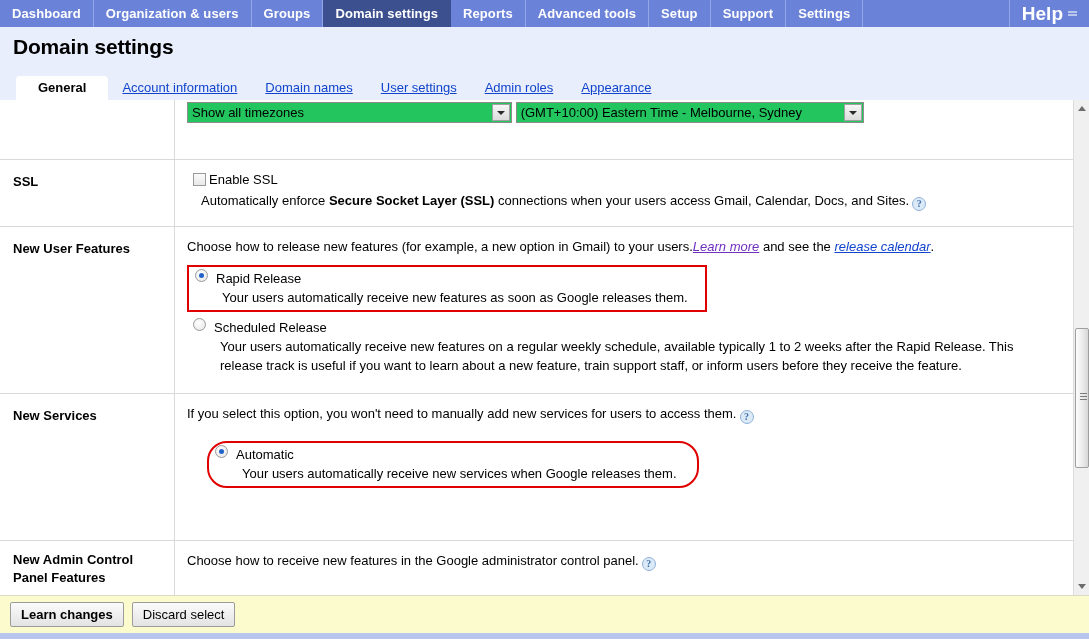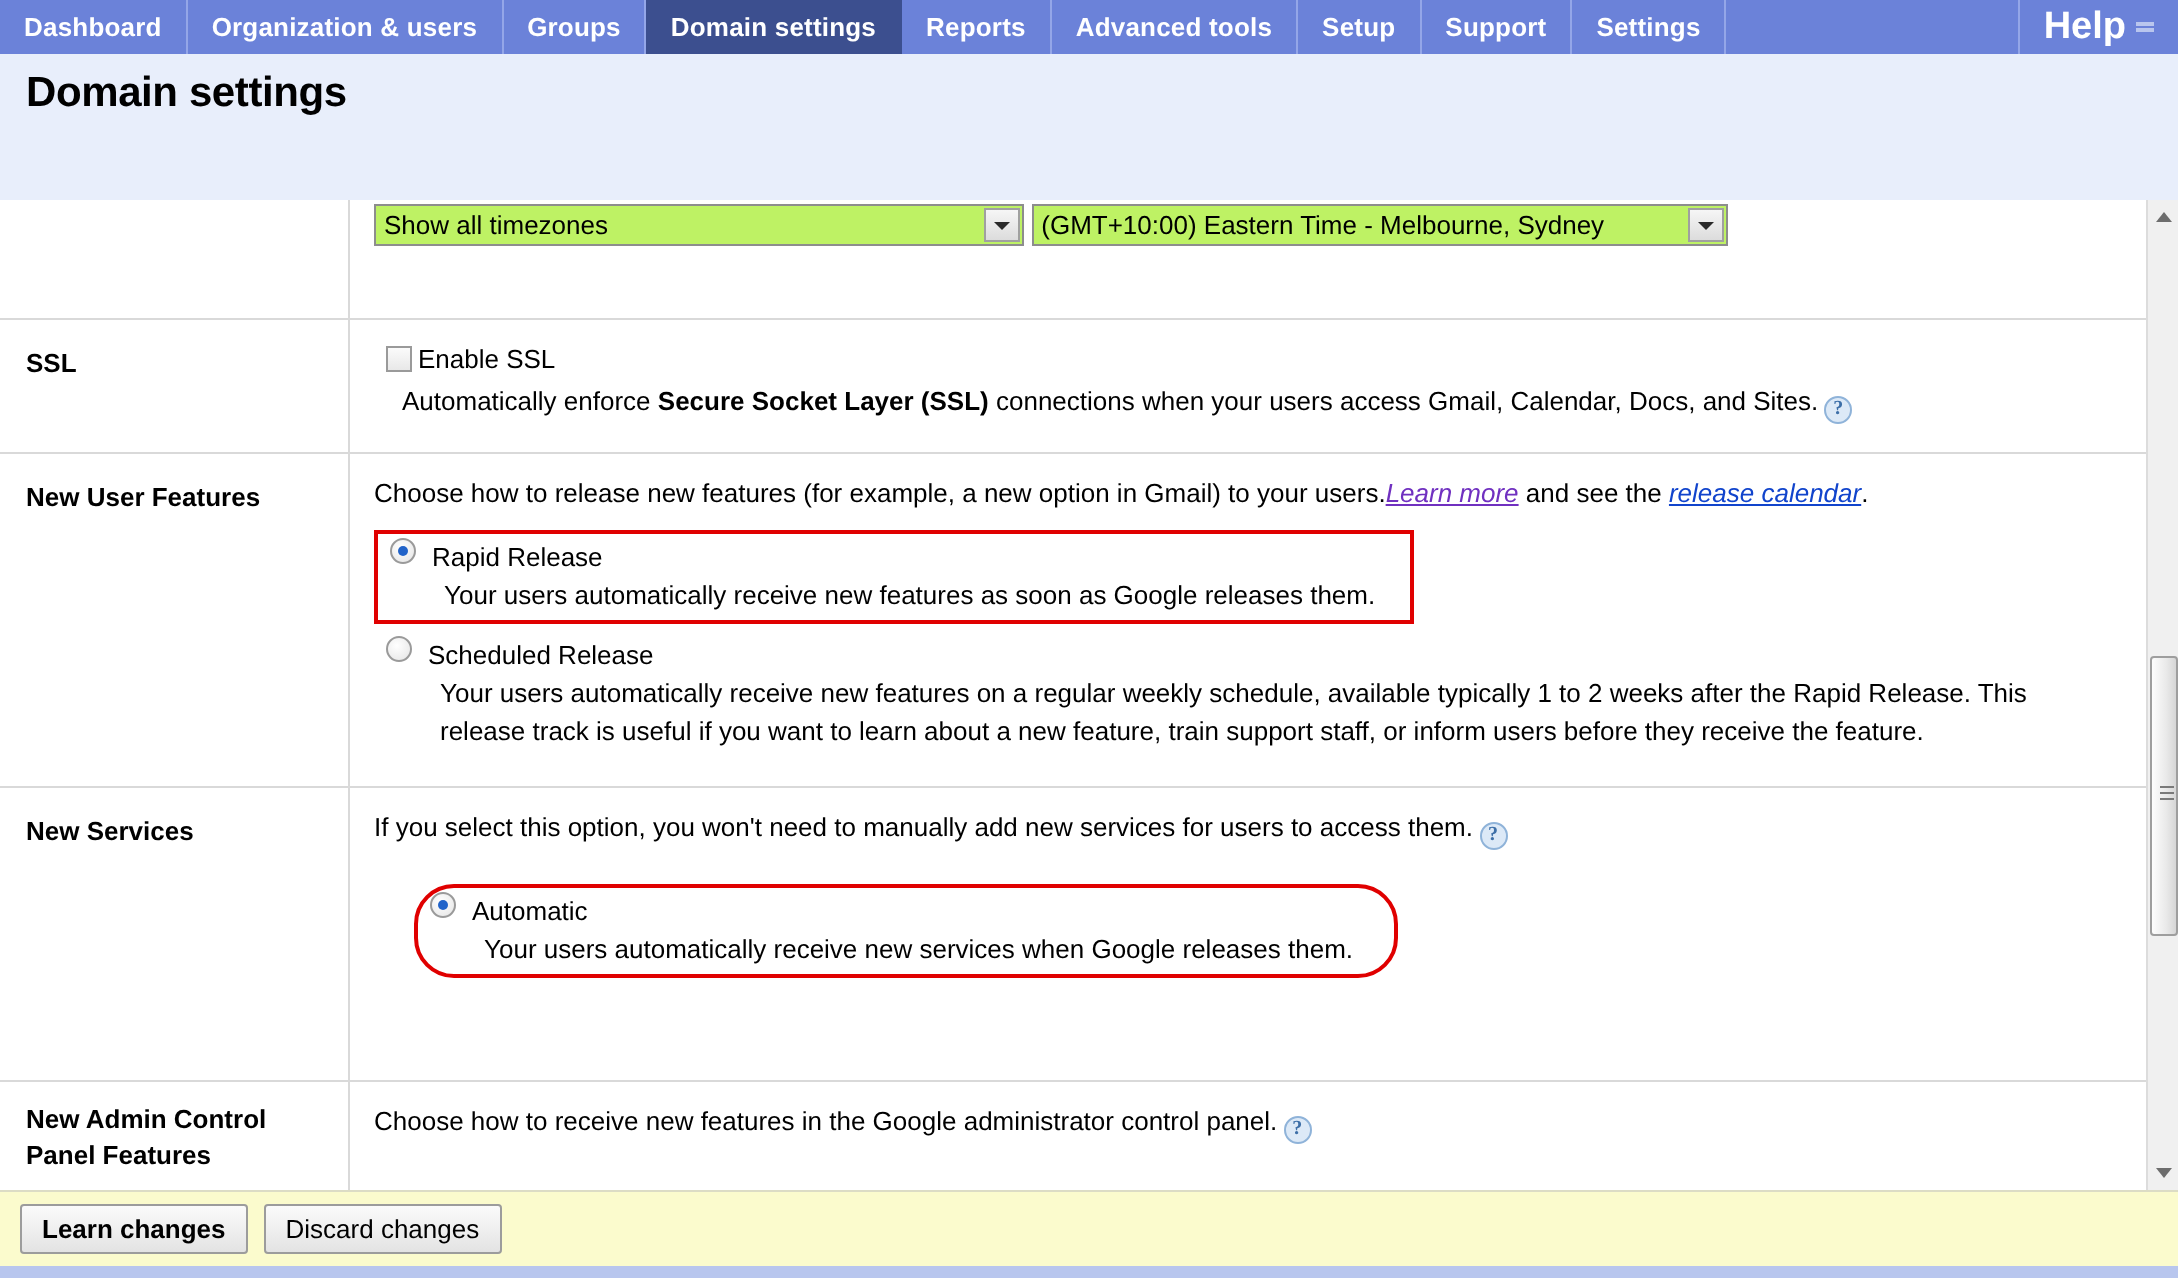--- a/index.html
+++ b/index.html
@@ -130,21 +130,21 @@
     line-height: 19px;
   }
   .rowbody.tight { padding-top: 2px; }
 
   
   .sel {
     position: relative;
     display: inline-flex;
     align-items: center;
     height: 21px;
-    background: #bef264;
+    background: #22c55e;
     border: 1px solid #8d8d8d;
     font-size: 13px;
     padding: 0 24px 0 4px;
     cursor: pointer;
     margin-bottom: 5px;
   }
   .sel .arrowbox {
     position: absolute;
     right: 1px; top: 1px;
     width: 18px; height: 17px;
@@ -321,20 +321,28 @@
   <div class="nav-filler"></div>
   <div class="nav-help">
     <span>Help</span>
     <span class="chev"></span>
   </div>
 </div>
 
 <div id="headerband">
   <div id="pagetitle">Domain settings</div>
 
+  <div id="subtabs">
+    <div class="subtab active">General</div>
+    <div class="subtab">Account information</div>
+    <div class="subtab">Domain names</div>
+    <div class="subtab">User settings</div>
+    <div class="subtab">Admin roles</div>
+    <div class="subtab">Appearance</div>
+  </div>
 </div>
 
 <div id="content">
 
   <div class="row" style="height:60px;">
     <div class="rowlabel"></div>
     <div class="rowbody tight">
       <div class="sel" style="width:325px;">
         <span>Show all timezones</span>
         <span class="arrowbox"></span>
@@ -423,15 +431,15 @@
         <i></i>
         <i></i>
         <i></i>
       </span>
   </div>
   <div class="sb-btn down"></div>
 </div>
 
 <div id="footer">
   <button class="btn primary">Learn changes</button>
-  <button class="btn">Discard changes</button>
+  <button class="btn">Discard select</button>
 </div>
 <div id="bottomstrip"></div>
 
 </body></html>

